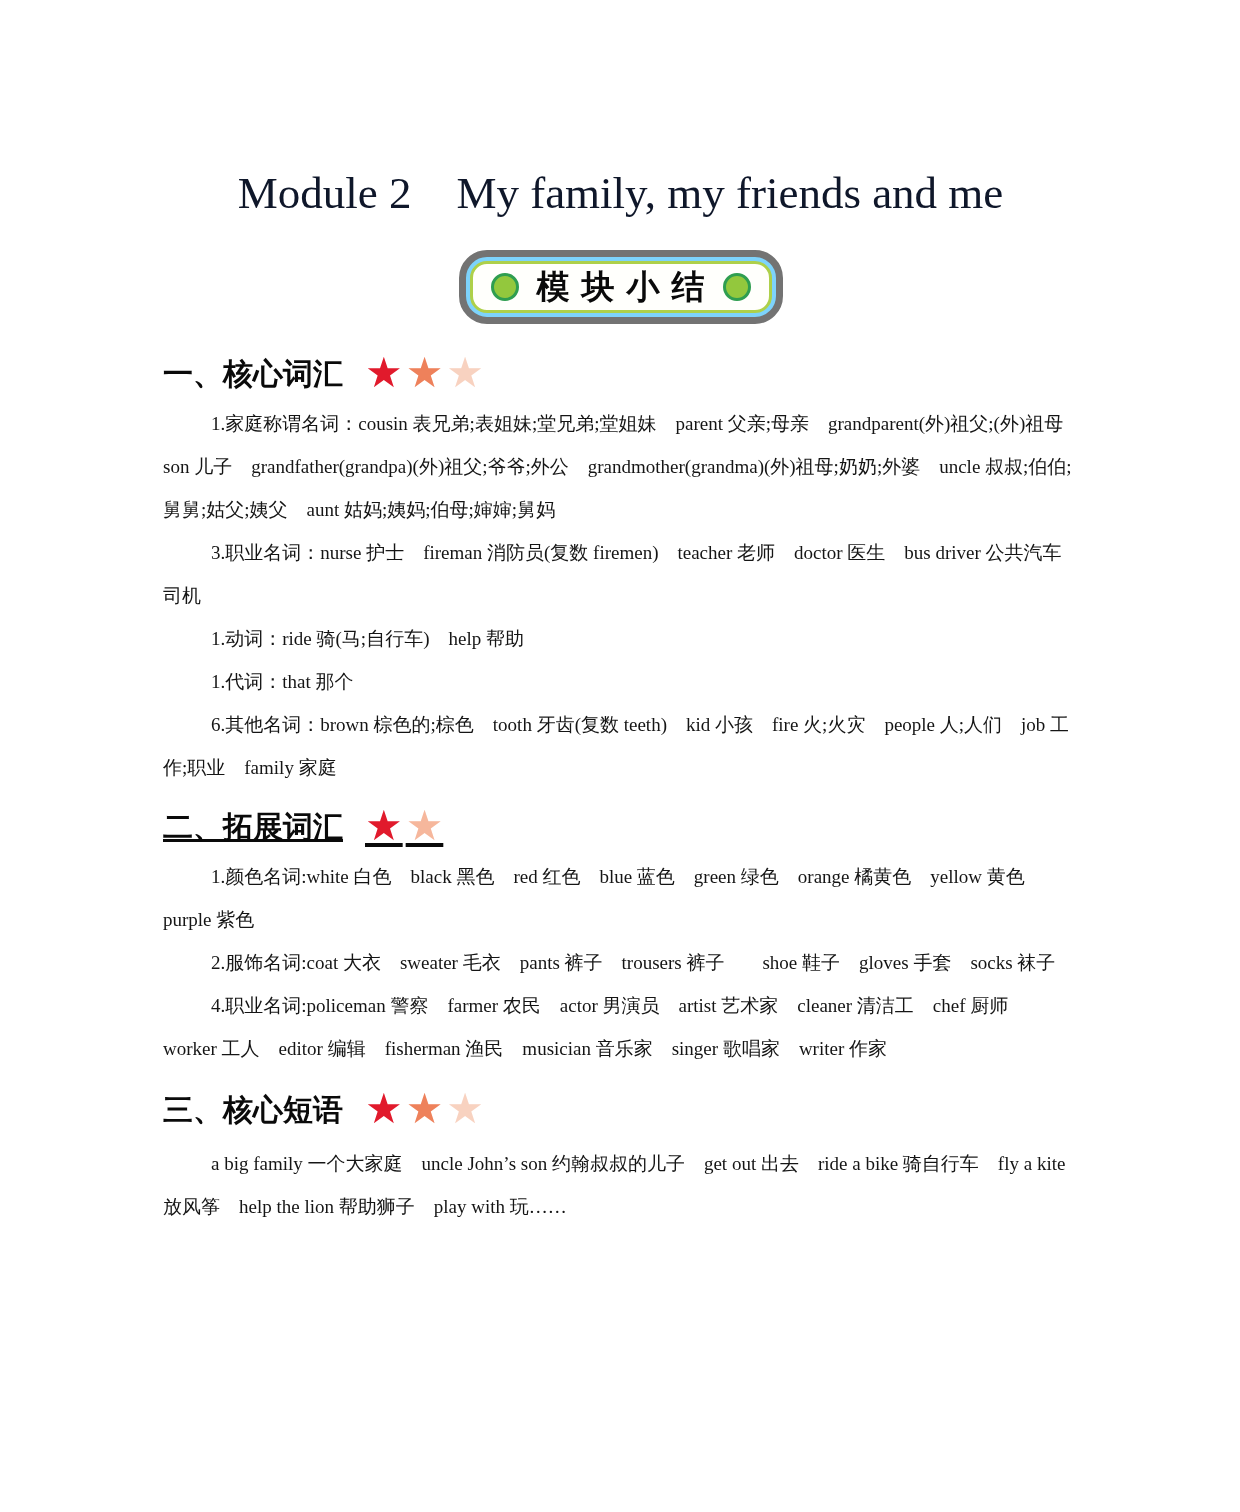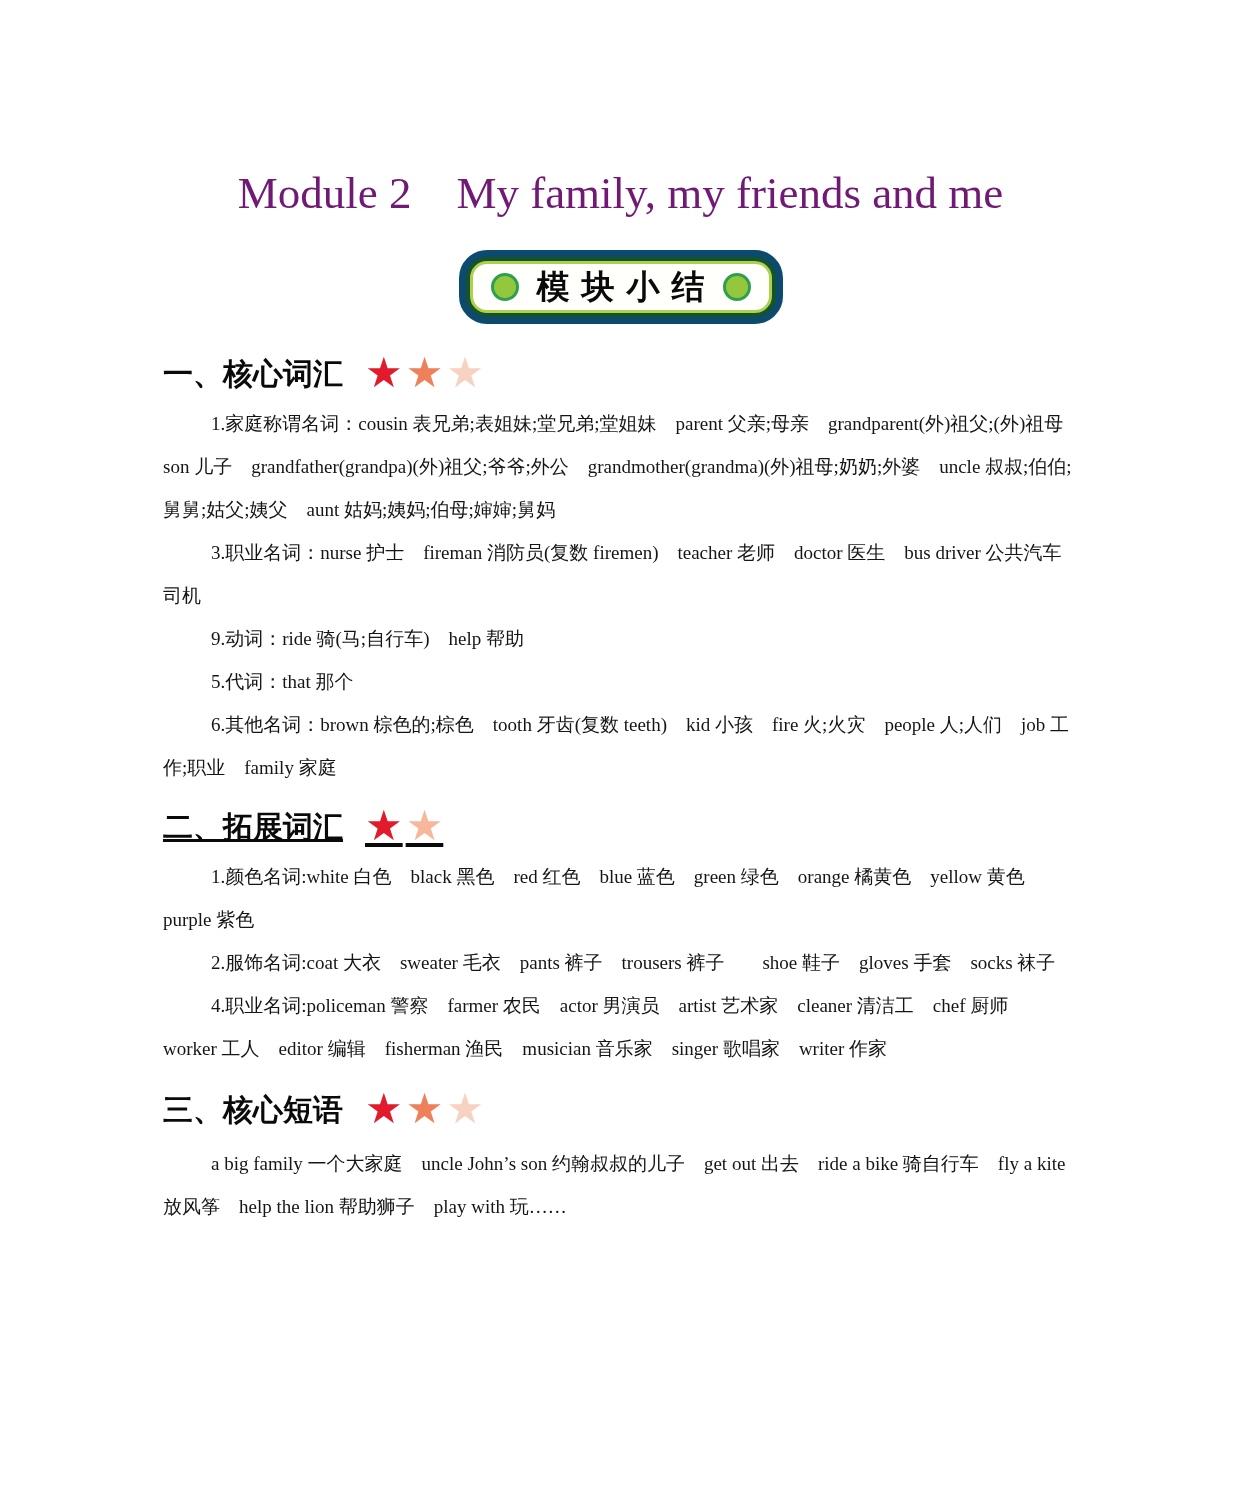--- a/index.html
+++ b/index.html
@@ -20,33 +20,33 @@
     width: 1240px;
     height: 1512px;
     padding: 138px 162px 0 163px;
   }
   .doc-title {
     text-align: center;
     font-family: "Liberation Serif", serif;
     font-size: 45px;
     font-weight: 400;
     line-height: 1.15;
-    color: #701a75;
+    color: #0f172a;
     white-space: pre;
   }
   .badge-wrap {
     display: flex;
     justify-content: center;
     margin-top: 17px;
   }
   .badge-outer {
-    border: 7px solid #0c4a6e;
+    border: 7px solid #737373;
     border-radius: 28px;
     padding: 4px;
-    background: #14532d;
+    background: #7dd3fc;
   }
   .badge-inner {
     border: 3px solid #aed04a;
     border-radius: 17px;
     padding: 5px 18px;
     display: flex;
     align-items: center;
     gap: 18px;
     background: #fffffc;
   }
@@ -123,22 +123,22 @@
   <div class="section-heading heading-1">
     <span>一、核心词汇</span>
     <span class="stars">
         <span class="star" style="color: rgb(225, 26, 44);">★</span>
         <span class="star" style="color: rgb(238, 129, 91);">★</span>
         <span class="star" style="color: rgb(248, 210, 192);">★</span>
       </span>
   </div>
   <p class="body-par">1.家庭称谓名词：cousin 表兄弟;表姐妹;堂兄弟;堂姐妹　parent 父亲;母亲　grandparent(外)祖父;(外)祖母　son 儿子　grandfather(grandpa)(外)祖父;爷爷;外公　grandmother(grandma)(外)祖母;奶奶;外婆　uncle 叔叔;伯伯;舅舅;姑父;姨父　aunt 姑妈;姨妈;伯母;婶婶;舅妈</p>
   <p class="body-par">3.职业名词：nurse 护士　fireman 消防员(复数 firemen)　teacher 老师　doctor 医生　bus driver 公共汽车司机</p>
-  <p class="body-par">9.动词：ride 骑(马;自行车)　help 帮助</p>
-  <p class="body-par">5.代词：that 那个</p>
+  <p class="body-par">1.动词：ride 骑(马;自行车)　help 帮助</p>
+  <p class="body-par">1.代词：that 那个</p>
   <p class="body-par">6.其他名词：brown 棕色的;棕色　tooth 牙齿(复数 teeth)　kid 小孩　fire 火;火灾　people 人;人们　job 工作;职业　family 家庭</p>
 
   <div class="section-heading heading-2">
     <span>二、拓展词汇</span>
     <span class="stars">
         <span class="star" style="color: rgb(225, 26, 44);">★</span>
         <span class="star" style="color: rgb(246, 183, 156);">★</span>
       </span>
   </div>
   <p class="body-par">1.颜色名词:white 白色　black 黑色　red 红色　blue 蓝色　green 绿色　orange 橘黄色　yellow 黄色　purple 紫色</p>

